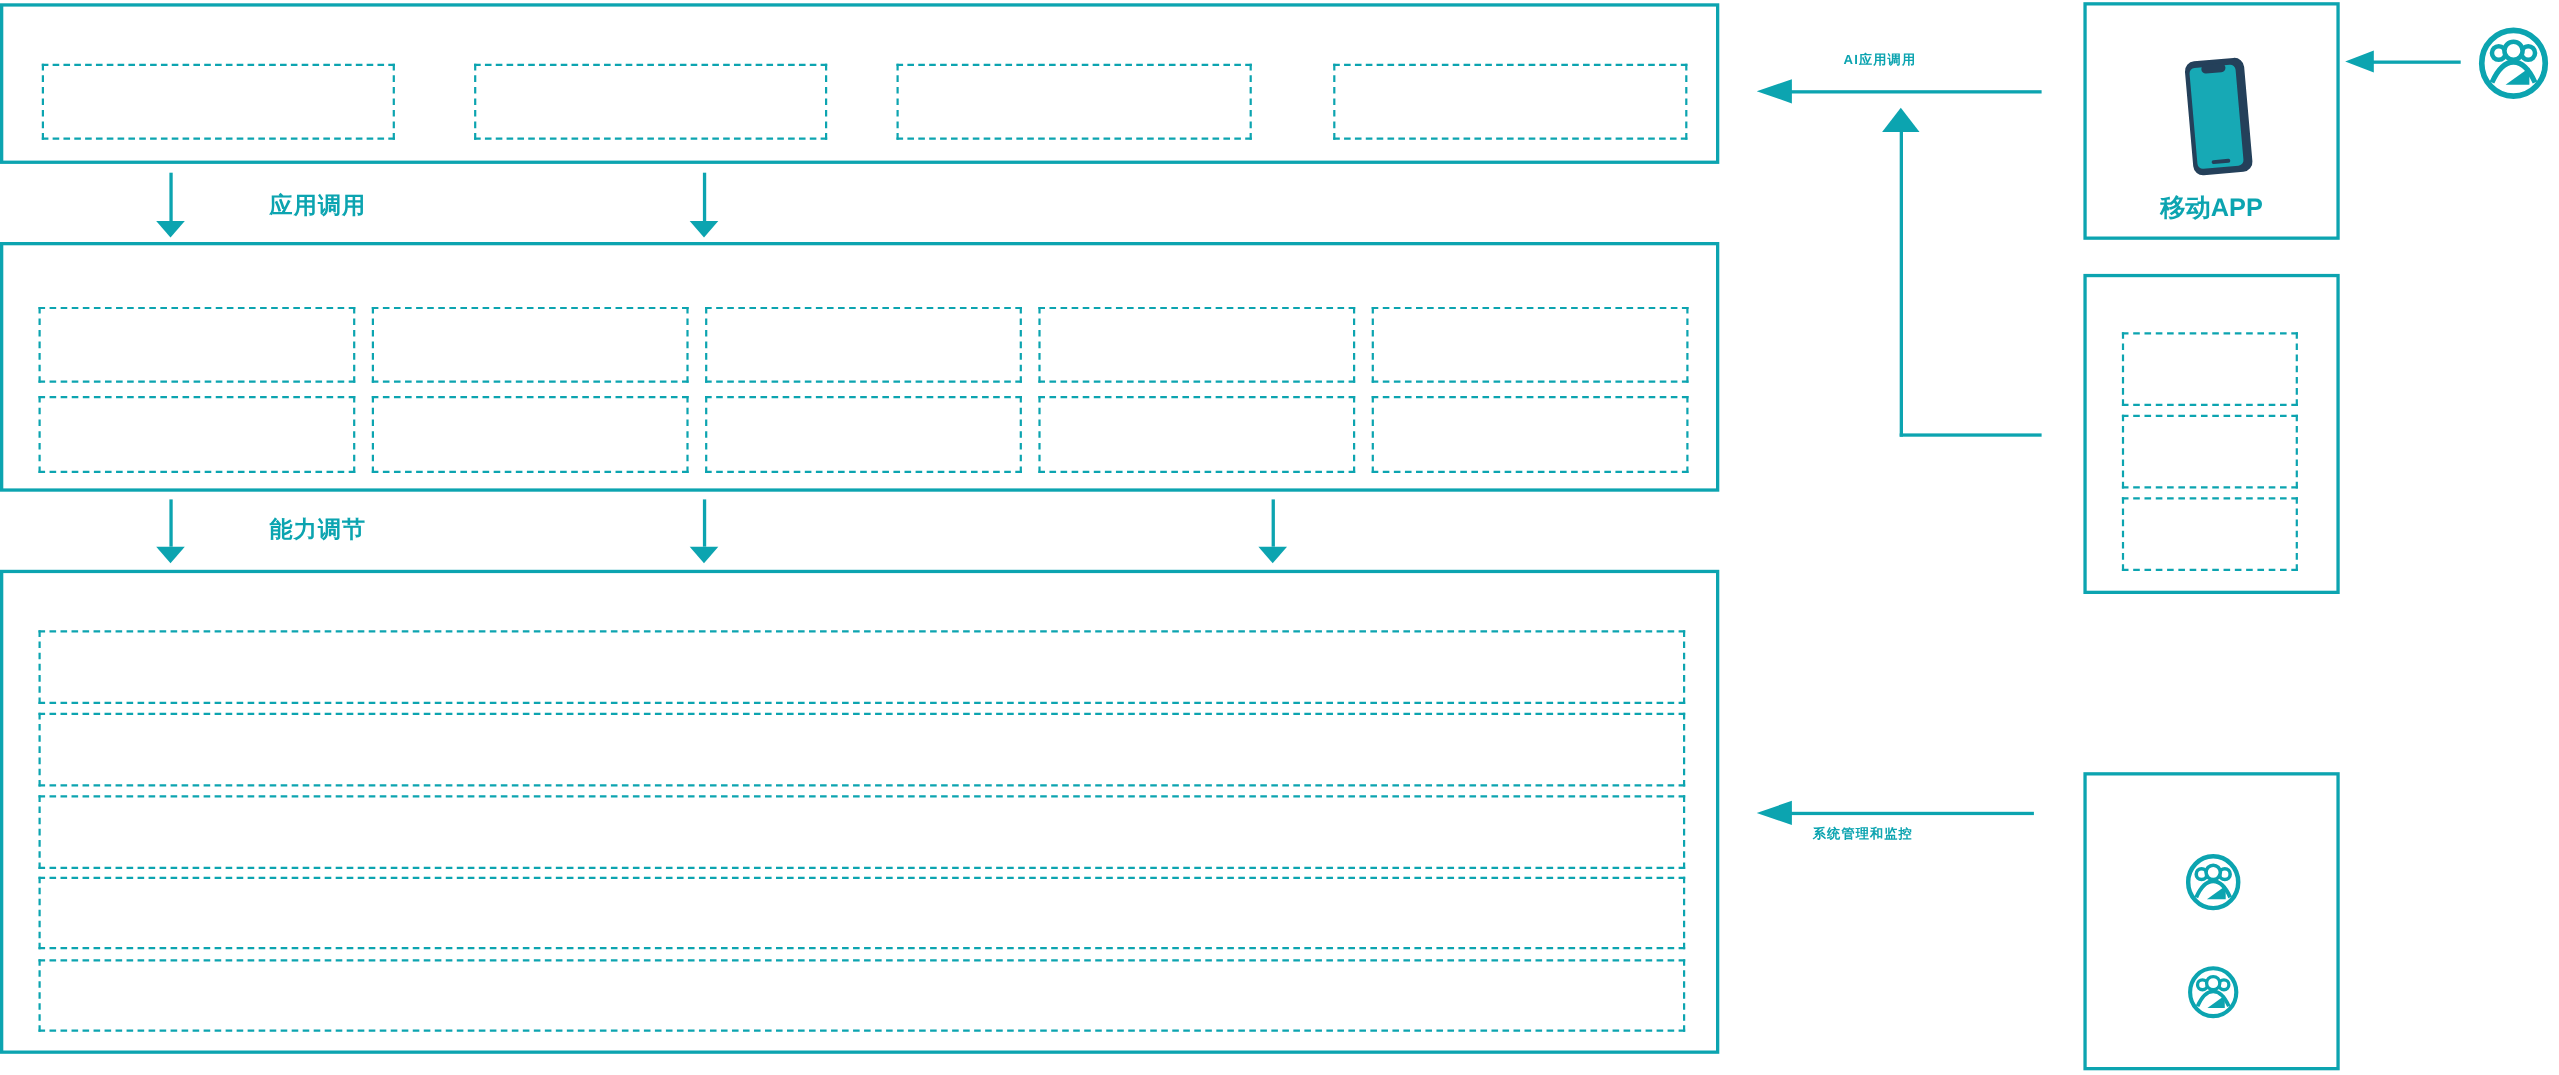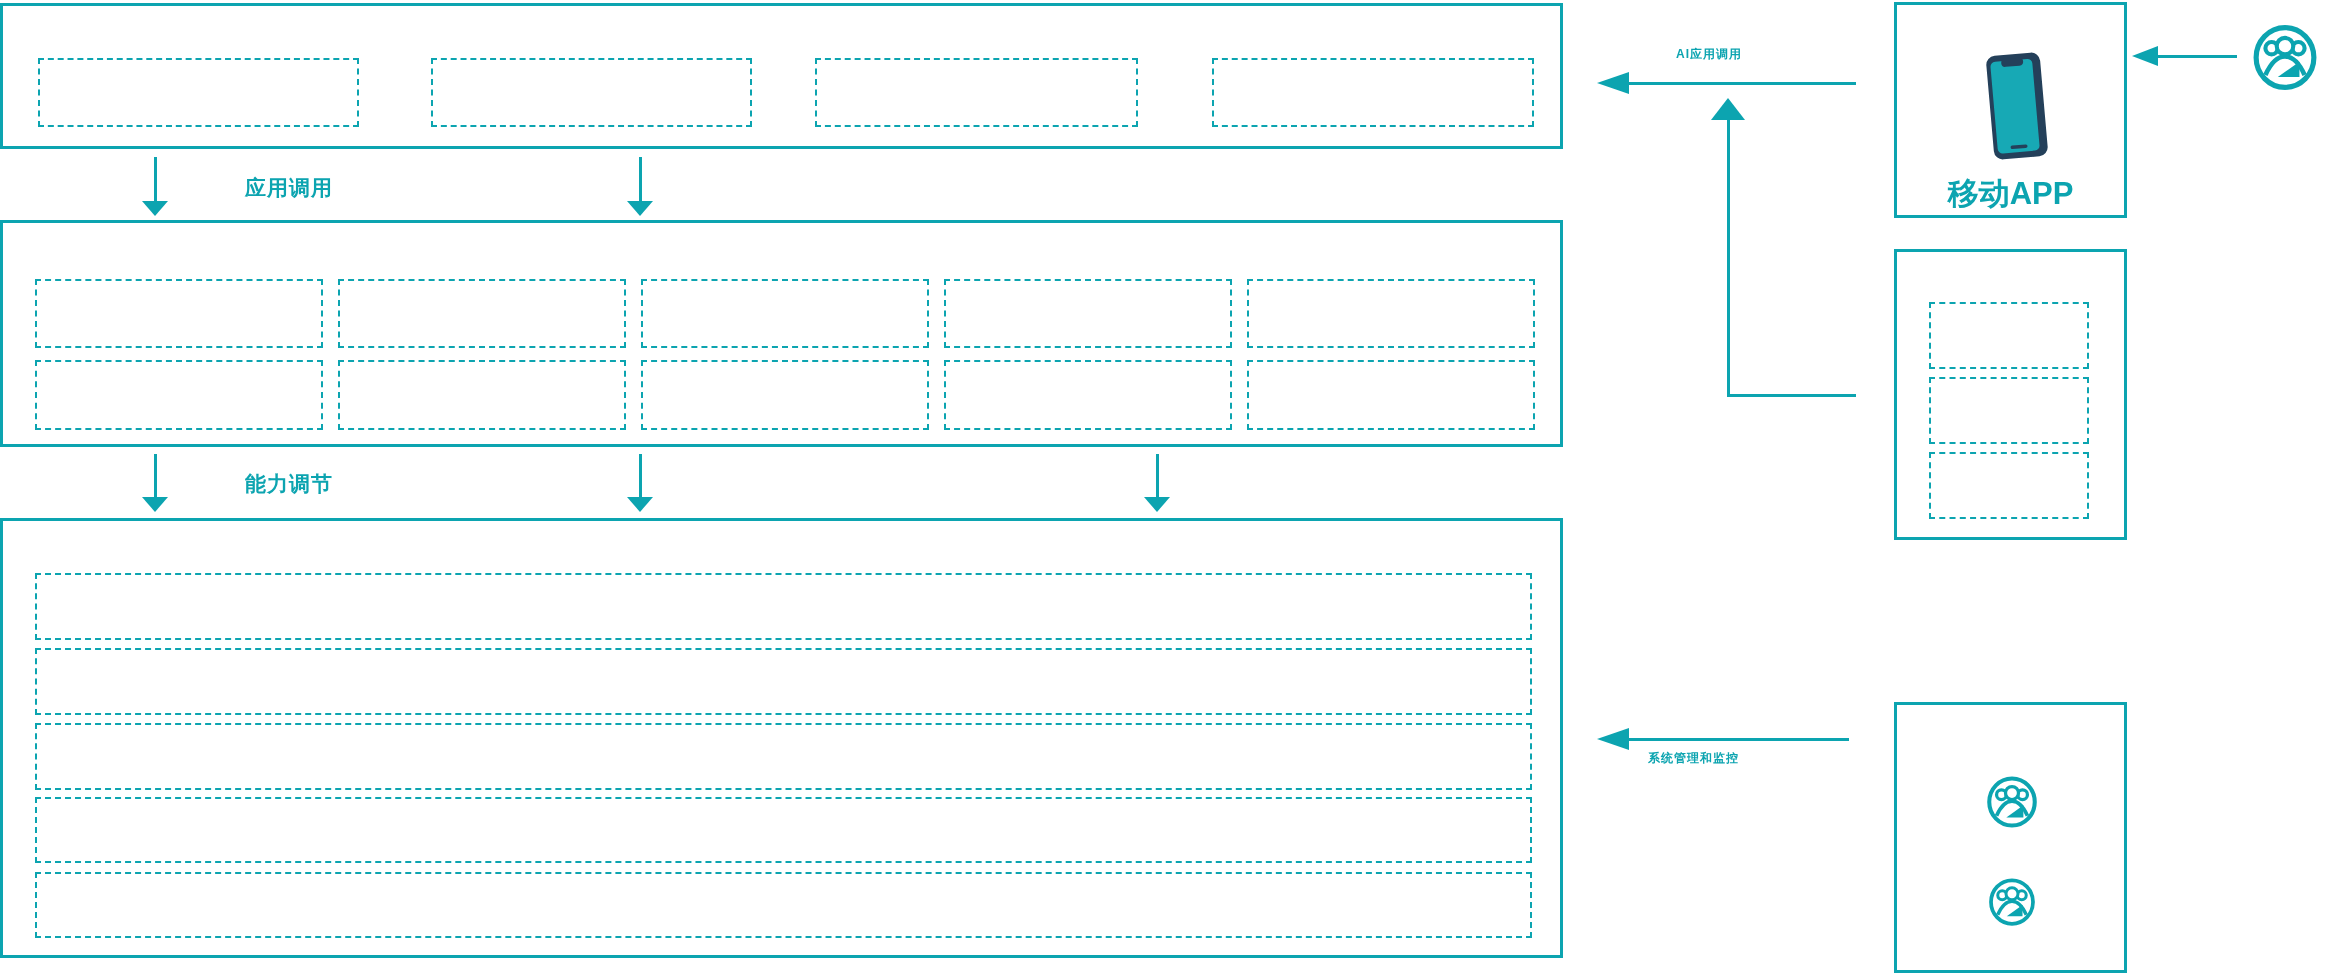--- a/index.html
+++ b/index.html
@@ -35,21 +35,21 @@
   .ah-left-sm { border-top:10px solid transparent; border-bottom:10px solid transparent; border-right:26px solid var(--accent-teal); }
   .ah-up { border-left:17px solid transparent; border-right:17px solid transparent; border-bottom:22px solid var(--accent-teal); }
   .lbl {
     position:absolute; color:var(--accent-teal);
     font-weight:bold; font-size:21px; line-height:1.1;
     white-space:nowrap; letter-spacing:1px;
   }
   .lbl-sm { font-size:12px; }
   .box-caption {
     position:absolute; left:0; right:0; text-align:center;
-    color:var(--accent-teal); font-weight:bold; font-size:31px;
+    color:var(--accent-teal); font-weight:bold; font-size:23px;
     white-space:nowrap;
   }
   .icon { position:absolute; color:var(--accent-teal); }
   .icon svg { width:100%; height:100%; display:block; }
 </style>
 </head>
 <body>
 
 <div class="band" style="left:0; top:3px; width:1563px; height:146px;">
   <div class="dashed-box" style="left:35px;  top:52px; width:321px; height:69px;"></div>
@@ -76,21 +76,21 @@
   <div class="dashed-box" style="left:941px;  top:137px; width:288px; height:70px;"></div>
   <div class="dashed-box" style="left:1244px; top:137px; width:288px; height:70px;"></div>
 </div>
 
 <div class="vline" style="left:154px;  top:454px; height:43px;"></div>
 <div class="ah ah-down" style="left:142px;  top:497px;"></div>
 <div class="vline" style="left:639px;  top:454px; height:43px;"></div>
 <div class="ah ah-down" style="left:627px;  top:497px;"></div>
 <div class="vline" style="left:1156px; top:454px; height:43px;"></div>
 <div class="ah ah-down" style="left:1144px; top:497px;"></div>
-<div class="lbl" style="left:245px; top:472px;">能力调节</div>
+<div class="lbl" style="left:245px; top:472px;font-family:Liberation Mono, monospace;">能力调节</div>
 
 <div class="band" style="left:0; top:518px; width:1563px; height:440px;">
   <div class="dashed-box" style="left:32px; top:52px;  width:1497px; height:67px;"></div>
   <div class="dashed-box" style="left:32px; top:127px; width:1497px; height:67px;"></div>
   <div class="dashed-box" style="left:32px; top:202px; width:1497px; height:67px;"></div>
   <div class="dashed-box" style="left:32px; top:276px; width:1497px; height:66px;"></div>
   <div class="dashed-box" style="left:32px; top:351px; width:1497px; height:66px;"></div>
 </div>
 
 <div class="solid-box" style="left:1894px; top:2px; width:233px; height:216px;">

